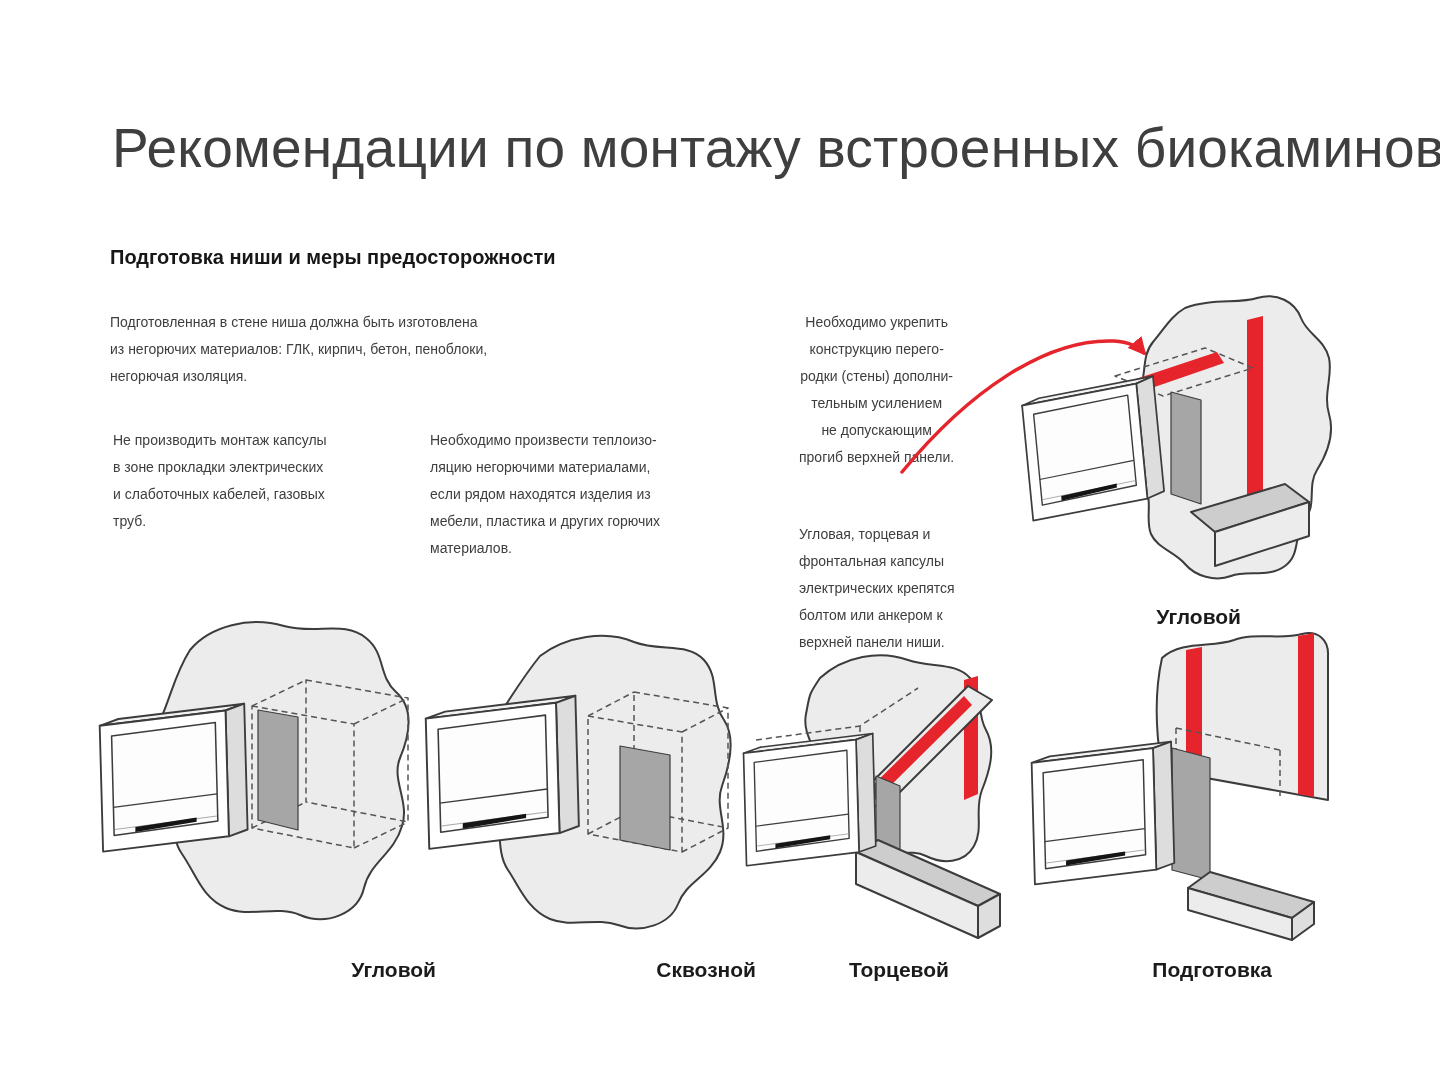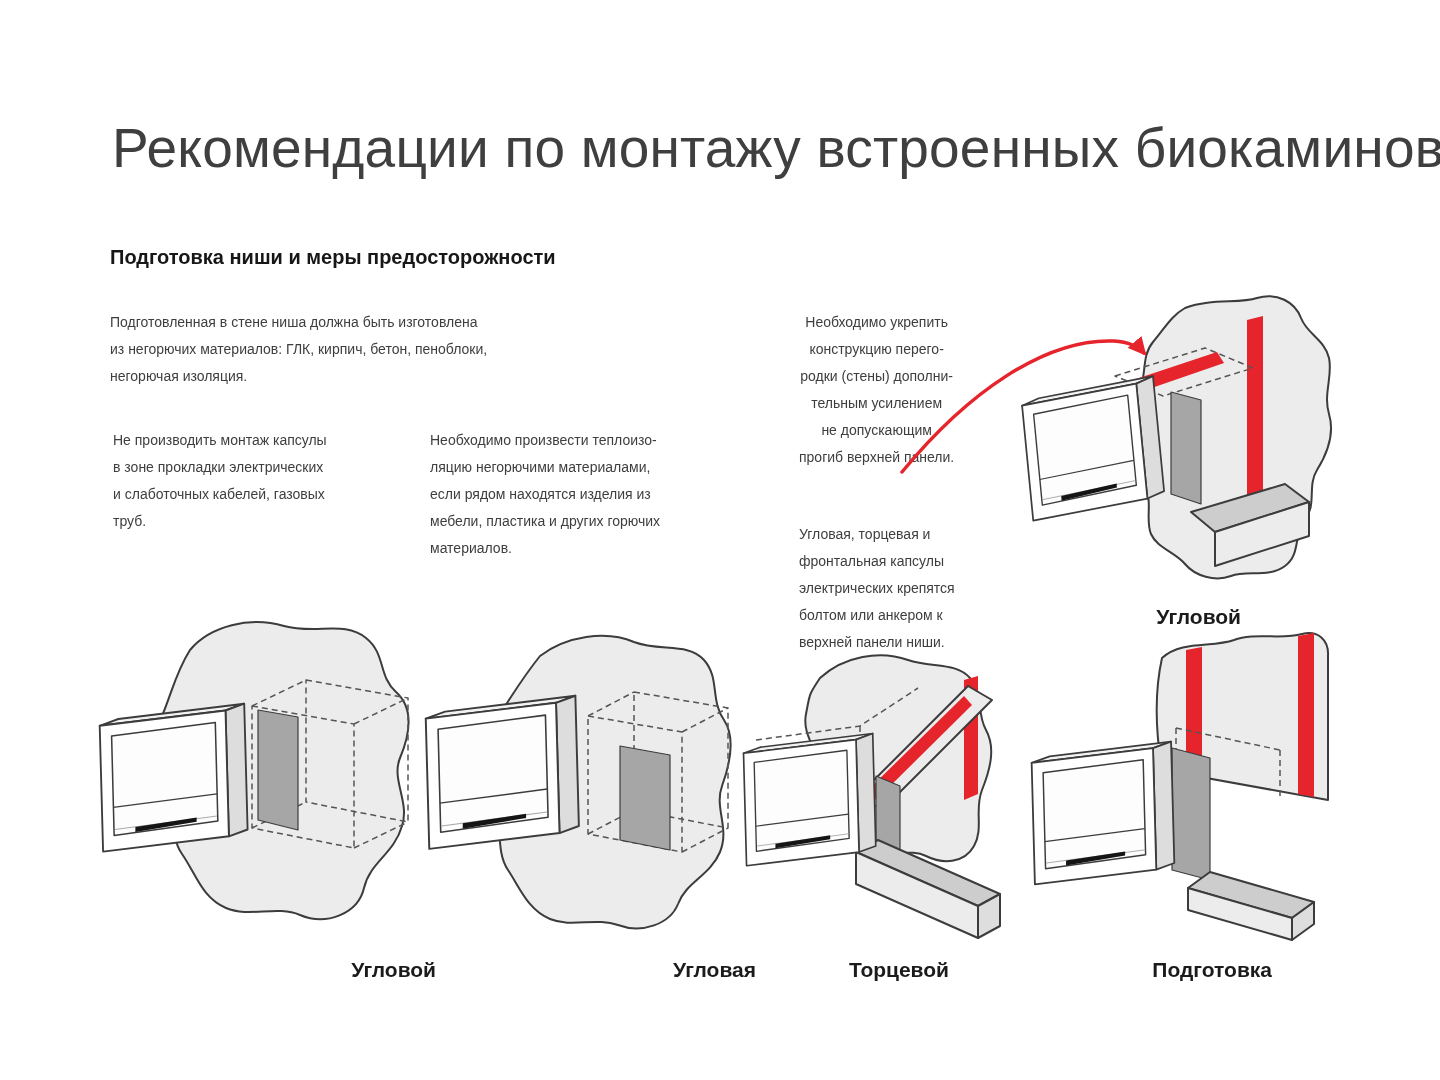--- a/index.html
+++ b/index.html
@@ -98,21 +98,21 @@
     <use href="#capsule" transform="translate(6,92) scale(0.85)"></use>
   </svg>
   <div class="abs dlabel" style="left:236px; top:941px; width:200px;">Угловой</div>
 
   <svg class="abs" style="left:420px; top:628px;" width="315" height="310" viewBox="0 0 315 310">
     <path class="wall" d="M120,28 C146,8 186,2 214,14 C240,24 268,14 284,32 C300,50 290,72 304,92 C316,110 310,136 302,158 C294,180 310,200 300,224 C290,248 266,254 258,276 C250,296 222,306 198,297 C176,289 152,300 130,291 C108,282 100,260 88,242 C76,224 82,200 76,176 C70,152 56,134 66,112 C76,90 104,48 120,28 Z"></path>
     <path class="dash" d="M168,88 L262,104 L262,224 L168,206 Z M214,64 L308,80 L308,200 L214,182 Z M168,88 L214,64 M262,104 L308,80 M262,224 L308,200 M168,206 L214,182"></path>
     <polygon class="face-dk" points="200,118 250,127 250,222 200,212"></polygon>
     <use href="#capsule" transform="translate(4,66) scale(0.88)"></use>
   </svg>
-  <div class="abs dlabel" style="left:556px; top:941px; width:200px;">Угловая</div>
+  <div class="abs dlabel" style="left:556px; top:941px; width:200px;">Сквозной</div>
 
   <svg class="abs" style="left:740px; top:648px;" width="275" height="320" viewBox="0 0 275 320">
     <path class="wall" d="M80,30 C104,8 140,2 168,12 C192,20 216,14 230,30 C244,46 236,64 246,82 C256,100 250,122 242,142 C234,162 244,180 234,198 C224,216 202,216 186,208 C170,200 150,210 134,202 C118,194 114,178 102,166 C90,154 84,136 80,118 C76,100 62,86 66,66 C70,46 68,48 80,30 Z"></path>
     <polygon class="red" points="224,32 238,28 238,146 224,152"></polygon>
     <polygon class="face-lt" points="118,148 228,38 252,52 142,162"></polygon>
     <polygon class="red" points="128,142 224,48 232,57 136,152"></polygon>
     <path class="dash" d="M16,92 L120,78 L178,40 M120,78 L120,92"></path>
     <polygon class="face-dk" points="136,128 160,138 160,212 136,202"></polygon>
     <polygon class="face-md" points="116,204 238,258 260,246 138,192"></polygon>
     <polygon class="face-lt" points="116,204 238,258 238,290 116,236"></polygon>

